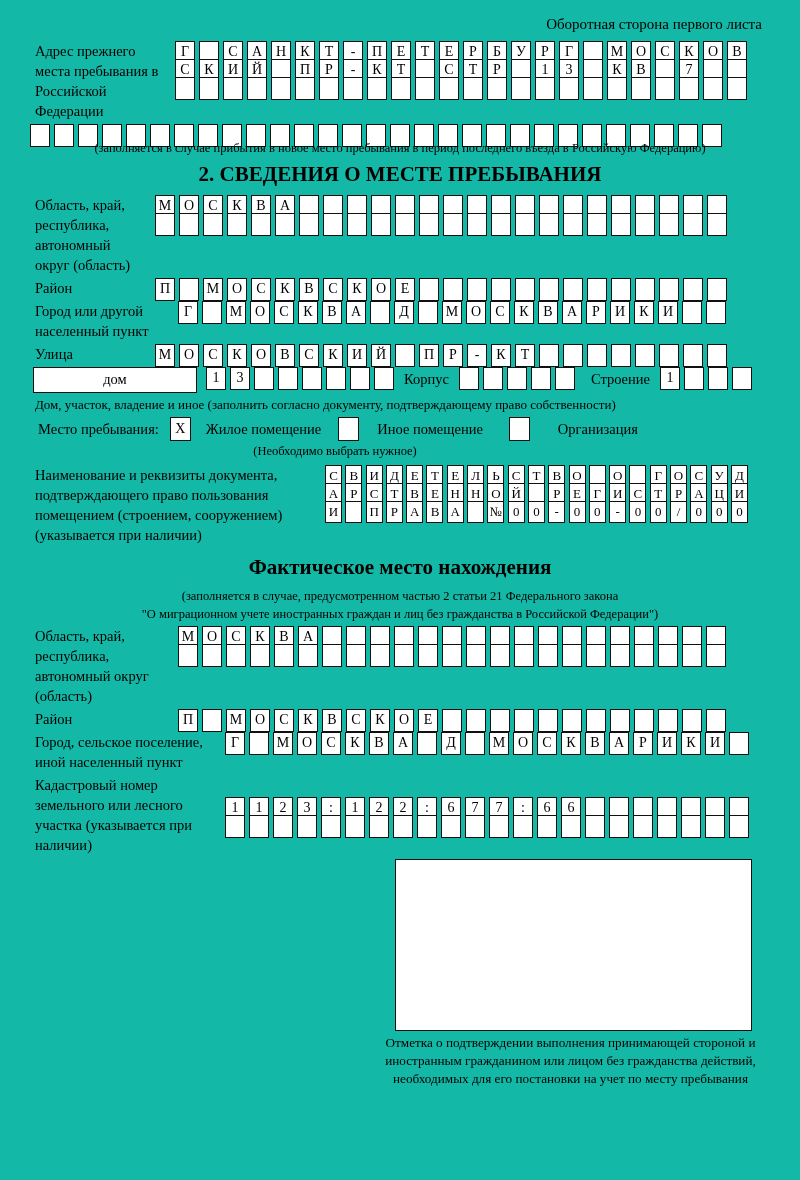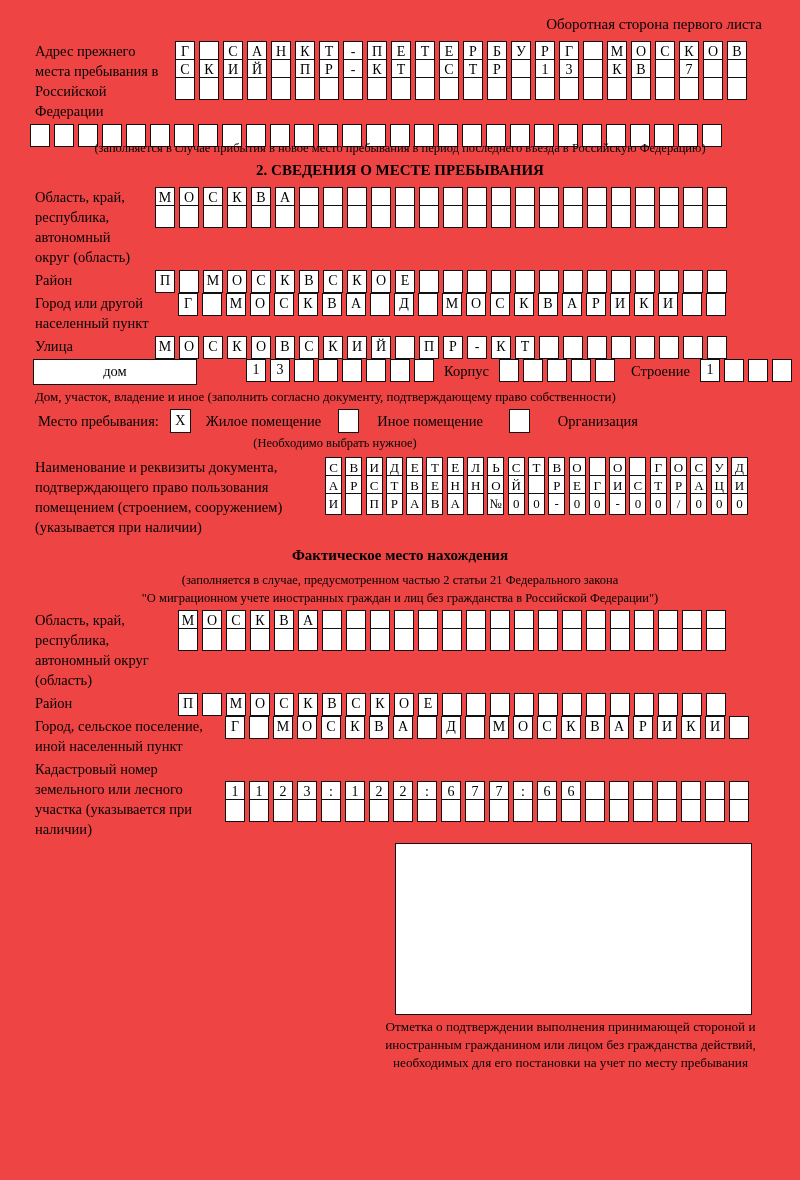--- a/index.html
+++ b/index.html
@@ -1,37 +1,37 @@
 <!DOCTYPE html>
 <html><head>
 <meta charset="utf-8">
 <style>
   html,body{margin:0;padding:0;background:#fff;}
   .page{
     width:800px;height:1180px;position:relative;overflow:hidden;
-    background:#ef4444;color:#000;
+    background:#14b8a6;color:#000;
     font-family:"Liberation Serif","DejaVu Serif",serif;
   }
   .hdr{ text-align:right; padding:16px 38px 0 0; font-size:15px;}
   
   .field{display:flex;margin-left:35px;margin-bottom:3px;}
   .flabel{font-size:14.5px;line-height:20px;padding-right:10px;box-sizing:border-box;flex-shrink:0;}
   .w140{width:140px;} .w120{width:120px;} .w143{width:143px;} .w190{width:190px;} .w290{width:290px;}
   .rows{flex-grow:0;}
   .boxrow{height:14px;margin-bottom:4px;white-space:nowrap;}
   .cbox{
     display:inline-block;box-sizing:border-box;
     width:20px;height:23px;border:1.5px solid #111;margin-right:4px;
     text-align:center;font-size:14px;line-height:20px;vertical-align:top;background:#fff;
   }
   .boxrow.sm .cbox{width:17px;height:22px;margin-right:3.3px;font-size:13px;line-height:19px;}
   .fullrow{margin-left:30px;margin-bottom:2px;}
   .caption{font-size:12.5px;text-align:center;margin:2px 10px 4px 10px;line-height:16px;}
   .caption-left{font-size:13px;margin:0 0 4px 35px;line-height:17px;}
-  .sect-title{font-size:15px;font-weight:bold;text-align:center;margin:6px 0 8px 0;}
+  .sect-title{font-size:21px;font-weight:bold;text-align:center;margin:6px 0 8px 0;}
   .namebox{
     display:inline-block;box-sizing:border-box;border:1.6px solid #111;height:26px;
     text-align:center;font-size:14.5px;line-height:23px;vertical-align:top;margin-right:5px;background:#fff;
   }
   .houserow{margin-left:33px;margin-bottom:2px;white-space:nowrap;height:27px;}
   .inlinelbl{font-size:14.5px;display:inline-block;vertical-align:top;line-height:25px;}
   .stayrow{margin-left:38px;white-space:nowrap;height:27px;margin-top:4px;}
   .staylbl{font-size:14.5px;display:inline-block;vertical-align:top;line-height:24px;}
   .chk{
     display:inline-block;box-sizing:border-box;width:21px;height:24px;border:1.6px solid #111;
@@ -91,21 +91,21 @@
 
   <div class="field">
     <div class="flabel w120">Улица</div>
     <div class="rows">
       <div class="boxrow"><span class="cbox">М</span><span class="cbox">О</span><span class="cbox">С</span><span class="cbox">К</span><span class="cbox">О</span><span class="cbox">В</span><span class="cbox">С</span><span class="cbox">К</span><span class="cbox">И</span><span class="cbox">Й</span><span class="cbox"></span><span class="cbox">П</span><span class="cbox">Р</span><span class="cbox">-</span><span class="cbox">К</span><span class="cbox">Т</span><span class="cbox"></span><span class="cbox"></span><span class="cbox"></span><span class="cbox"></span><span class="cbox"></span><span class="cbox"></span><span class="cbox"></span><span class="cbox"></span></div>
     </div>
   </div>
 
   <div class="houserow">
     <div class="namebox" style="width:164px;text-align:center;">дом</div>
-    <span class="boxrow" style="display:inline-block;margin-left:40px;"><span class="cbox">1</span><span class="cbox">3</span><span class="cbox"></span><span class="cbox"></span><span class="cbox"></span><span class="cbox"></span><span class="cbox"></span><span class="cbox"></span></span>
+    <span class="boxrow" style="display:inline-block;"><span class="cbox">1</span><span class="cbox">3</span><span class="cbox"></span><span class="cbox"></span><span class="cbox"></span><span class="cbox"></span><span class="cbox"></span><span class="cbox"></span></span>
     <span class="inlinelbl" style="margin:0 6px 0 2px;">Корпус</span>
     <span class="boxrow" style="display:inline-block;"><span class="cbox"></span><span class="cbox"></span><span class="cbox"></span><span class="cbox"></span><span class="cbox"></span></span>
     <span class="inlinelbl" style="margin:0 6px 0 8px;text-align:right;">Строение</span>
     <span class="boxrow" style="display:inline-block;"><span class="cbox">1</span><span class="cbox"></span><span class="cbox"></span><span class="cbox"></span></span>
   </div>
   <div class="caption-left">Дом, участок, владение и иное (заполнить согласно документу, подтверждающему право собственности)</div>
 
 
   <div class="stayrow">
     <span class="staylbl">Место пребывания:</span>

